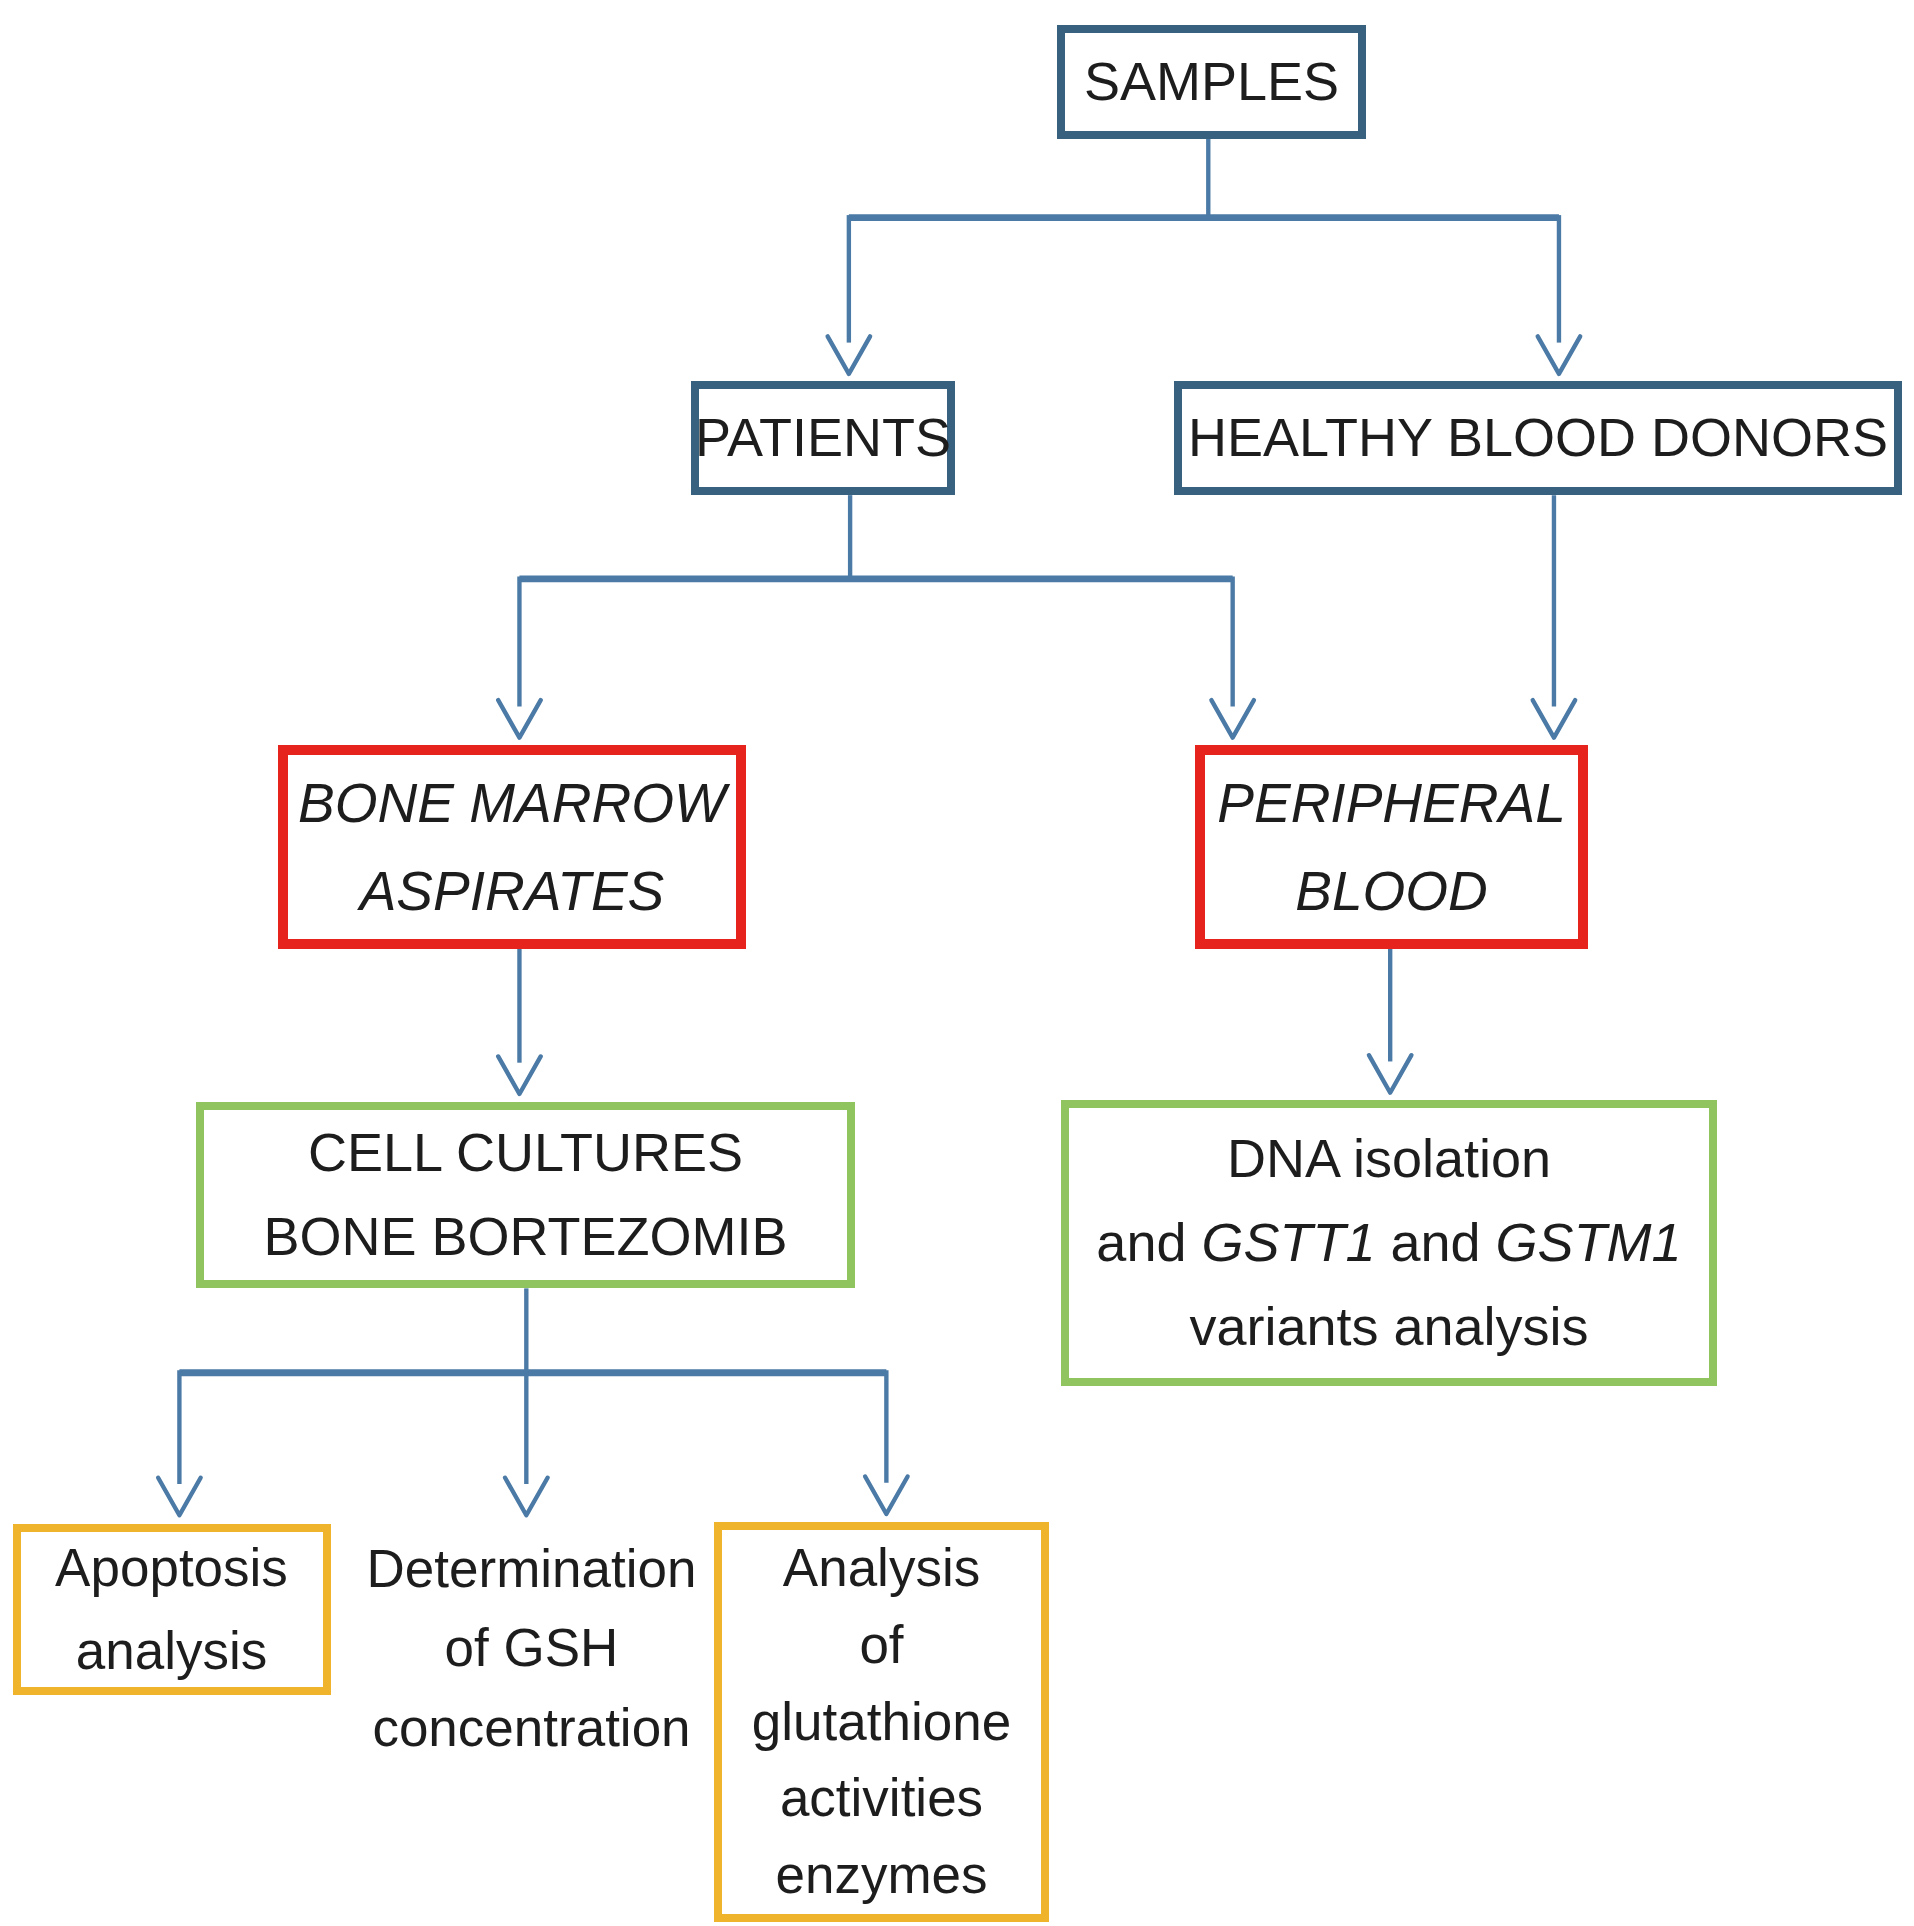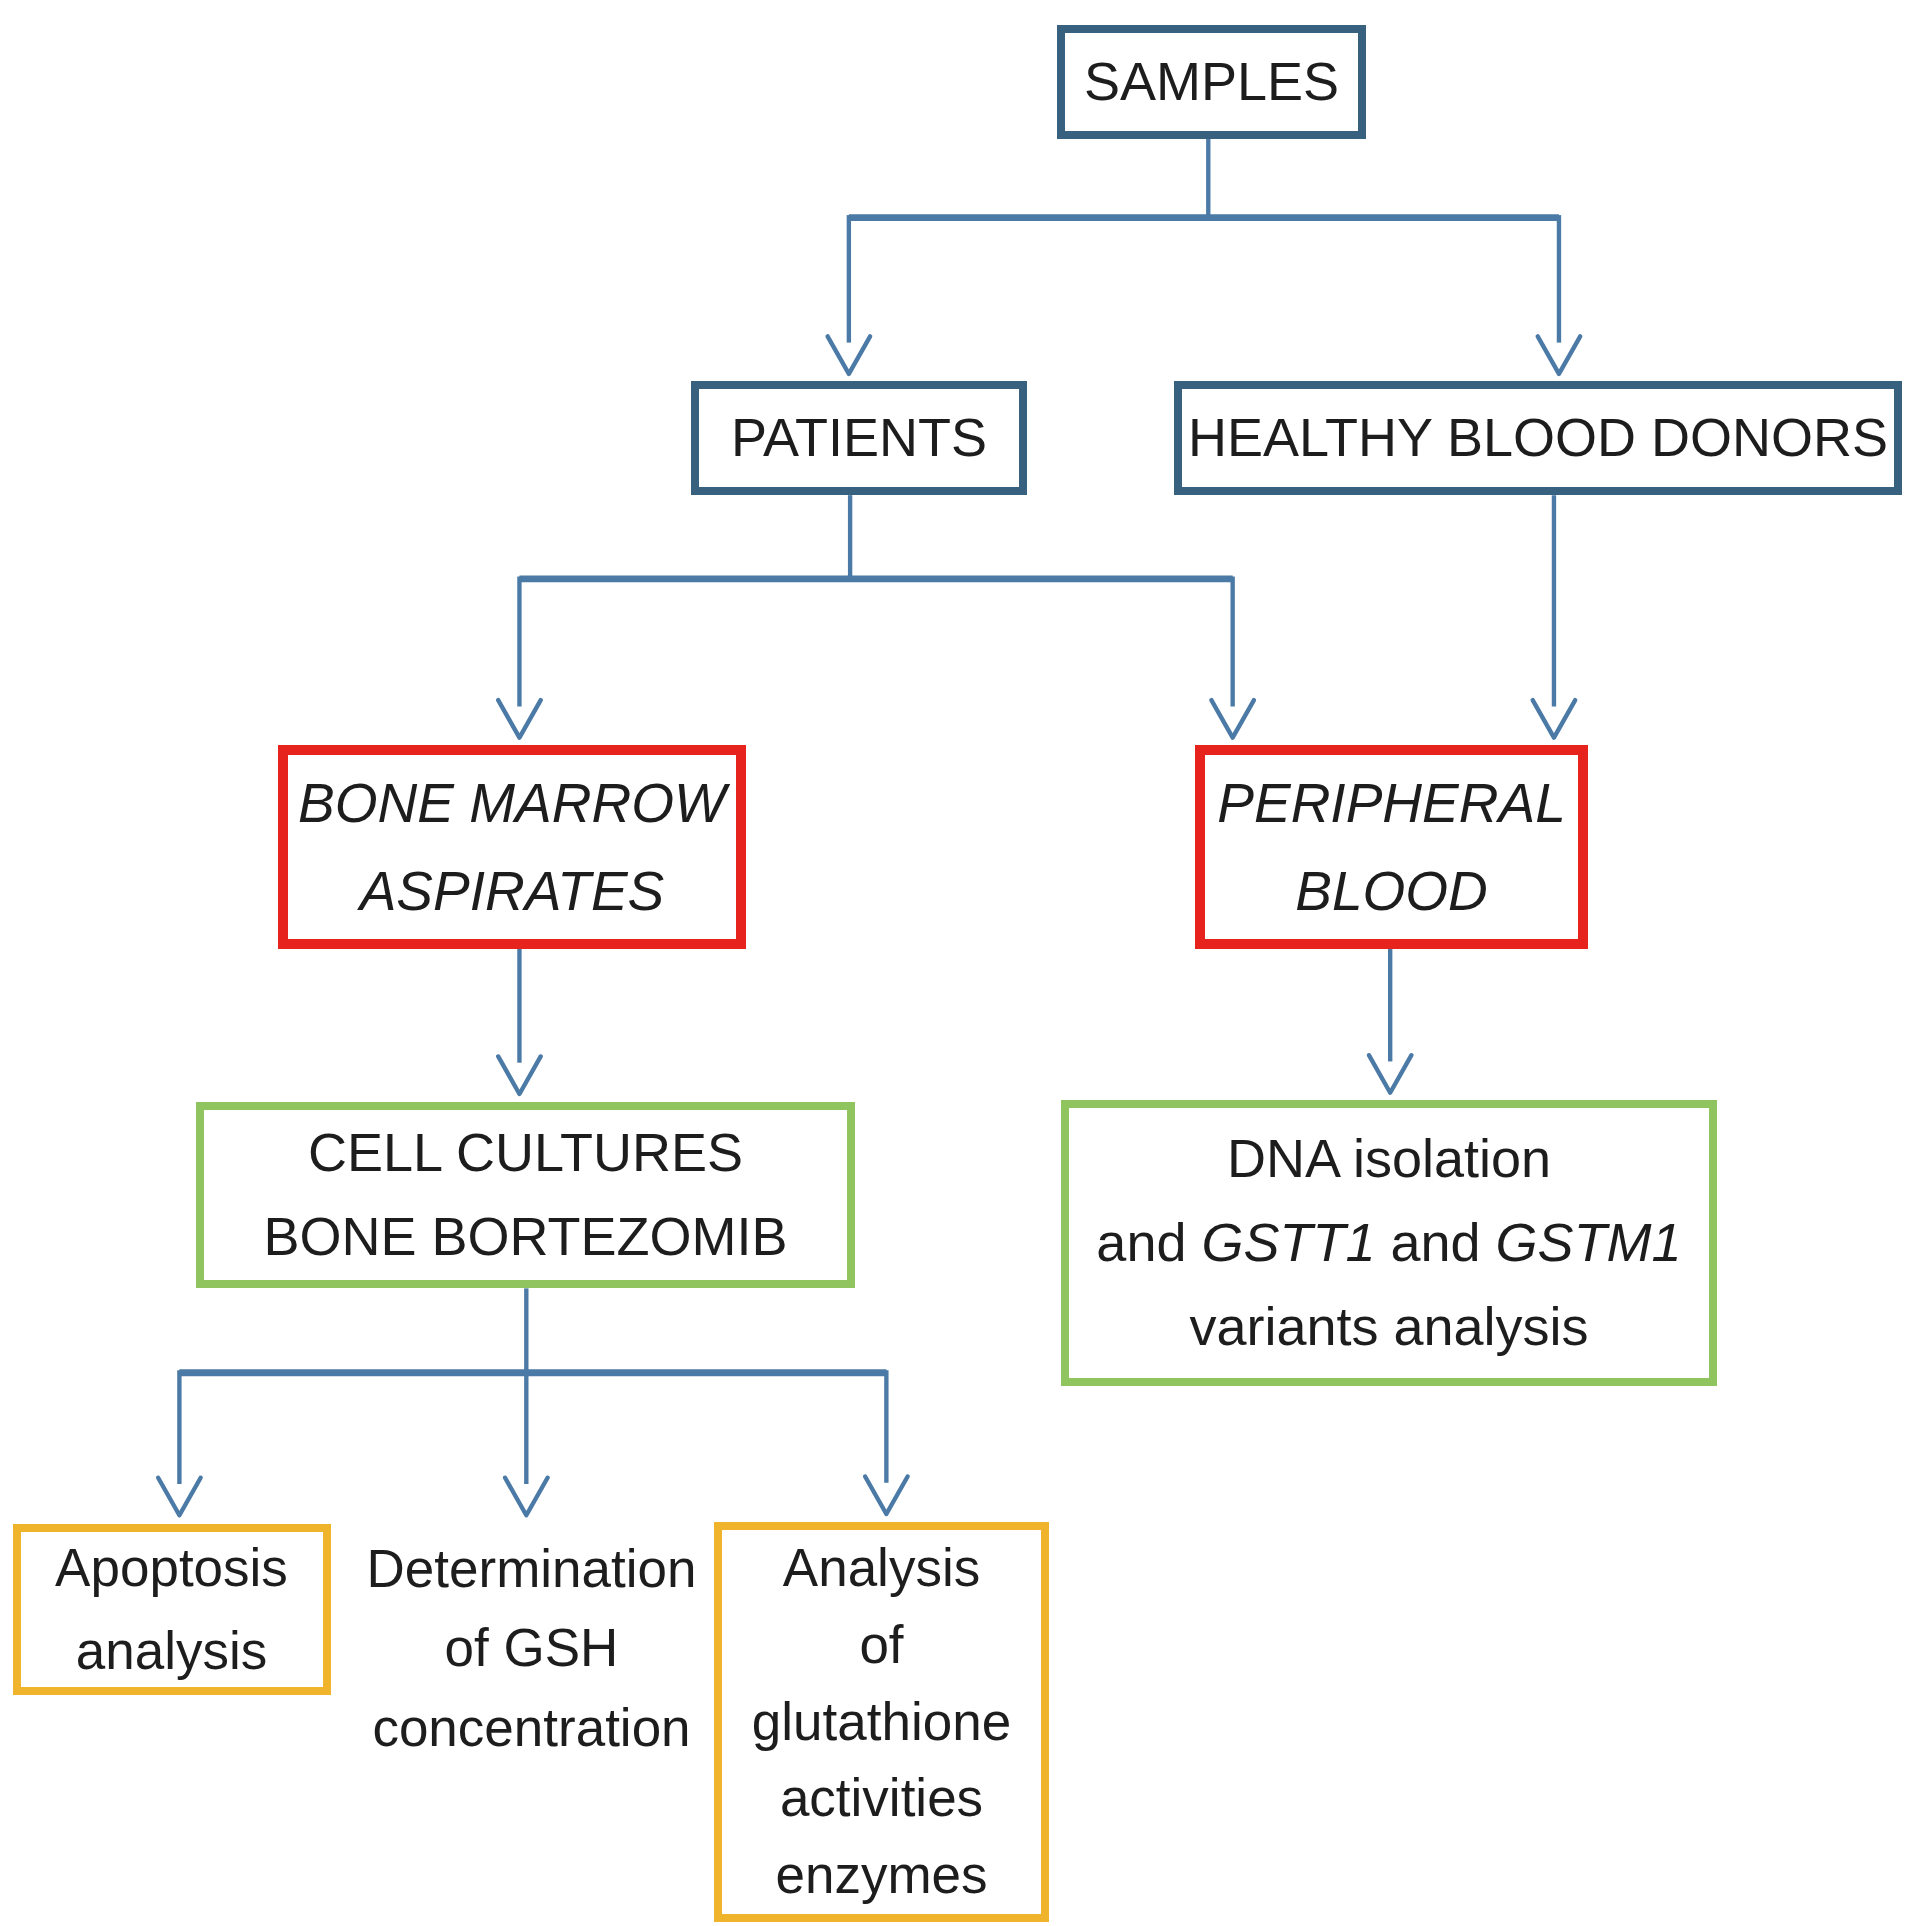--- a/index.html
+++ b/index.html
@@ -43,21 +43,21 @@
     z-index:2;
   }
   .blue{border:8.8px solid var(--blue-border);}
   .red{border:10px solid var(--red-border);font-style:italic;}
   .green{border:8.8px solid var(--green-border);}
   .yellow{border:8.8px solid var(--yellow-border);}
   .plain{border:none;background:transparent;}
   .gene{font-style:italic;}
   
   #samples     {left:1057px; top:25px;   width:309px; height:114px;}
-  #patients    {left:691px; top:381px;  width:336px; height:114px;}
+  #patients    {left:691px; top:381px;  width:264px; height:114px;}
   #donors      {left:1174px; top:381px;  width:728px;height:114px;}
   #bone-marrow {left:278px;  top:745px; width:468px; height:204px; font-size:55px; line-height:1.6;}
   #peripheral  {left:1195px; top:745px; width:393px; height:204px; font-size:55px; line-height:1.6;}
   #cell-cultures{left:196px; top:1102px; width:659px;height:186px;}
   #dna         {left:1061px; top:1100px; width:656px;height:286px;}
   #apoptosis   {left:12.5px;   top:1524px; width:318px; height:171px; font-size:53px; line-height:1.55;}
   #gsh         {left:325px;  top:1529px; width:413px; height:238px; font-size:53px; line-height:1.5;}
   #glutathione {left:714px; top:1522px; width:335px; height:400px; font-size:53px; line-height:1.45;}
 </style>
 </head>

